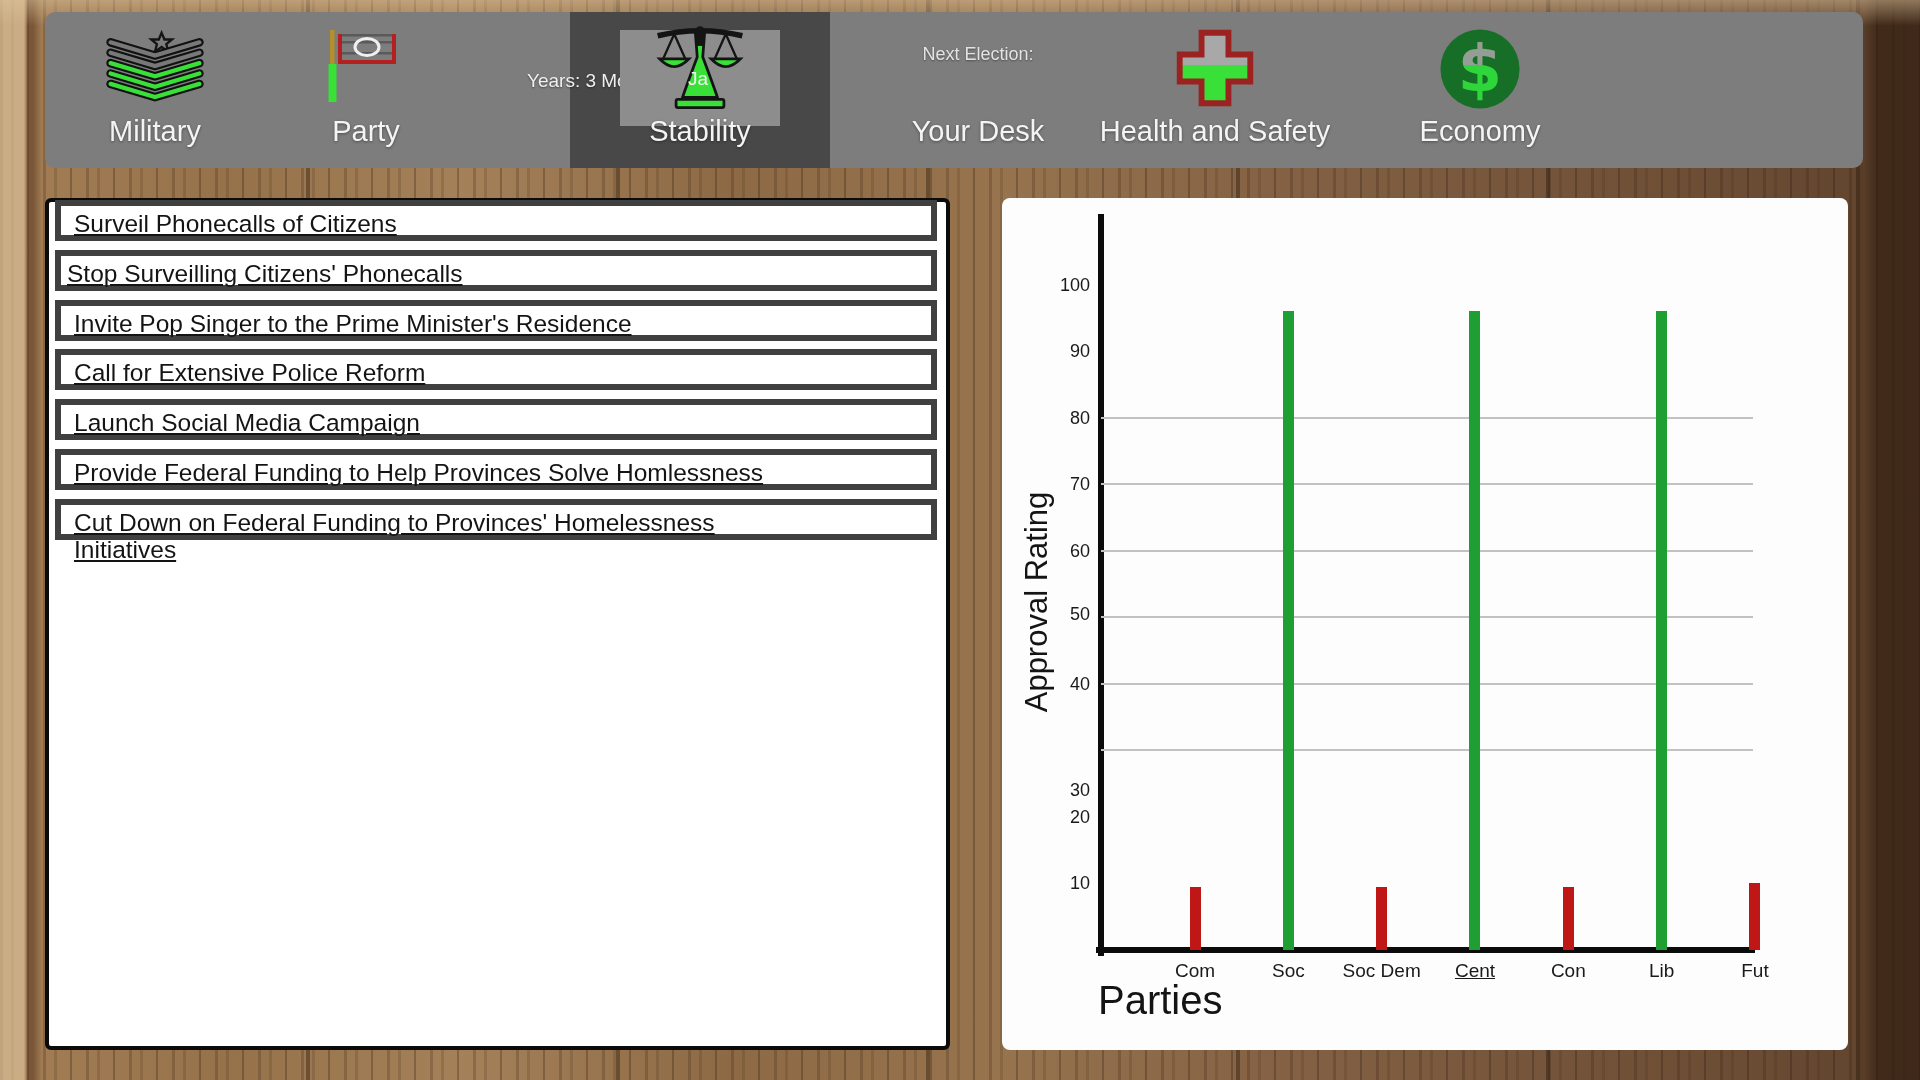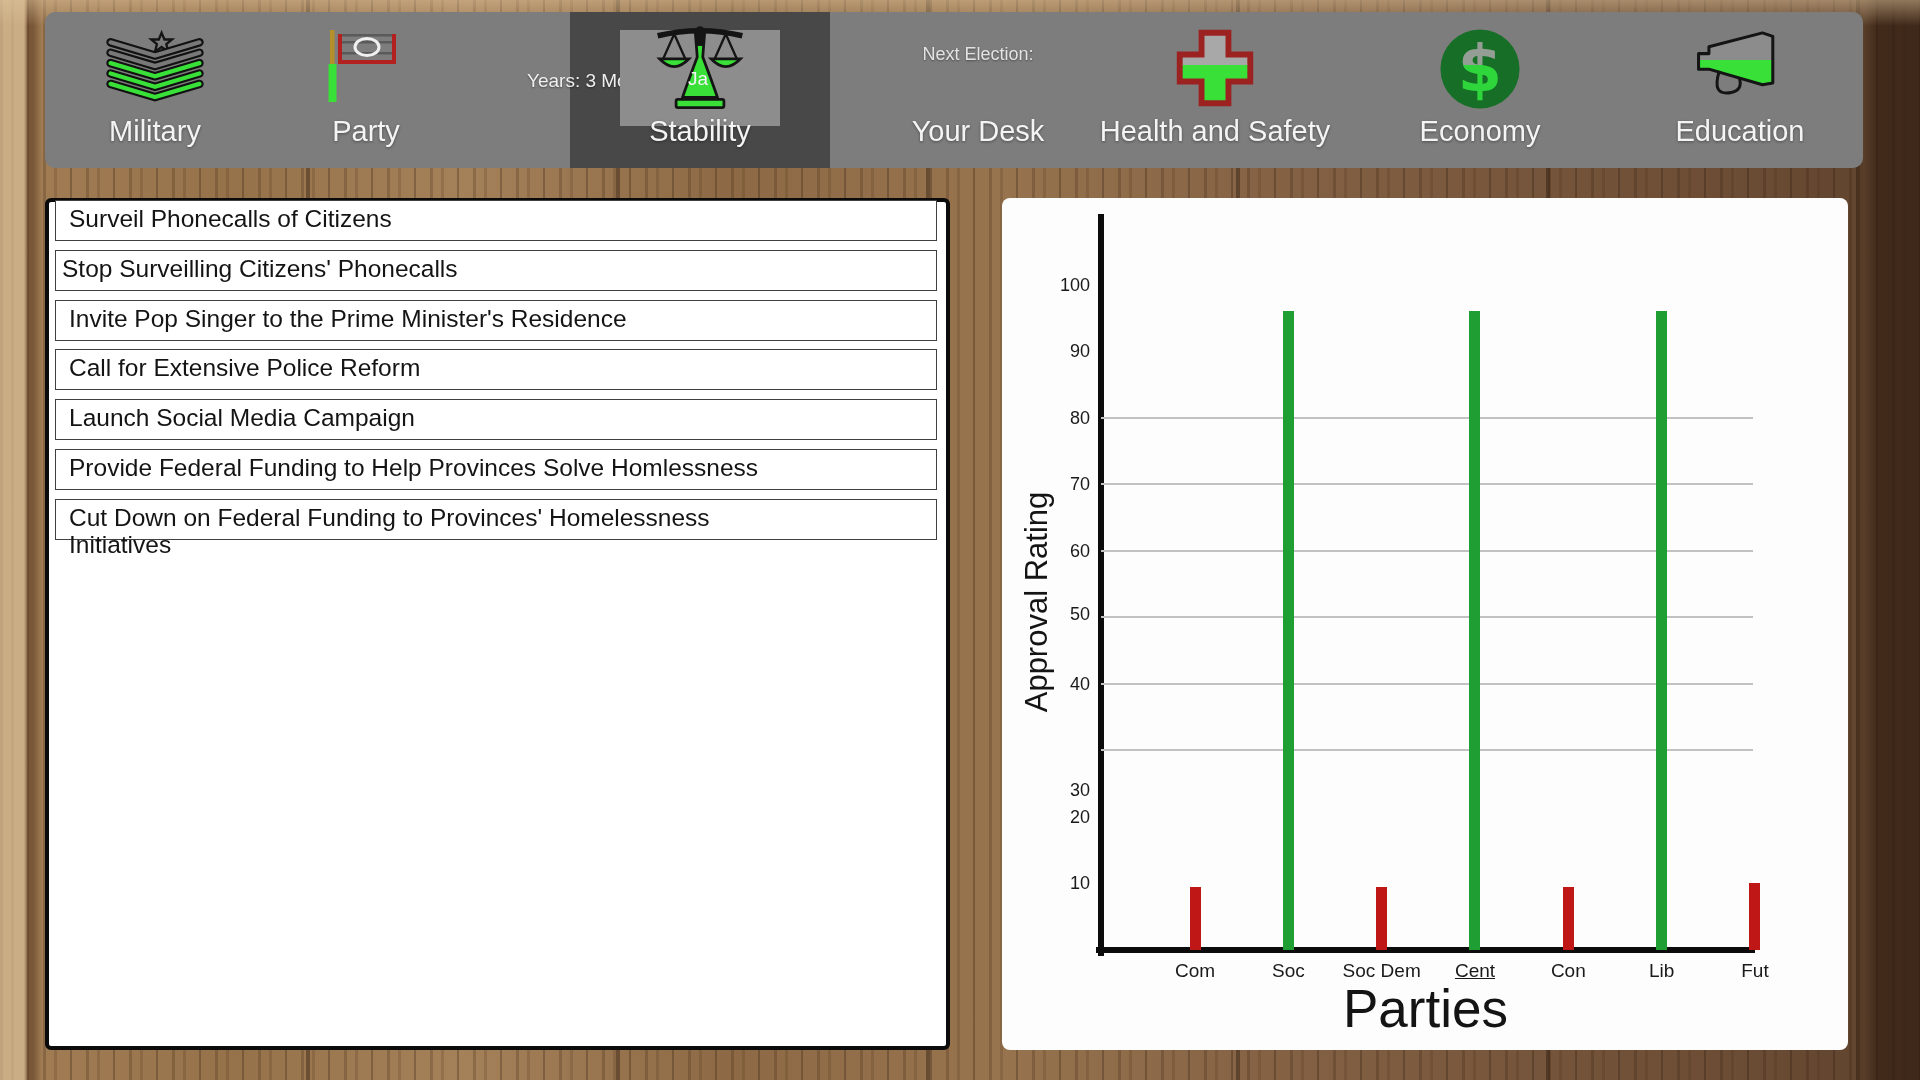--- a/index.html
+++ b/index.html
@@ -32,36 +32,36 @@
   .tab-icon{margin-top:14px;}
   .sub-label{position:absolute;top:32px;left:0;width:100%;text-align:center;
     color:#e3e3e3;font-size:18px;text-shadow:0 1px 2px rgba(0,0,0,.4);}
   .ja-fragment{position:absolute;left:118px;top:56px;z-index:6;color:#f3f3f3;
     font-size:19px;}
 
   
   .actions-panel{position:absolute;left:45px;top:198px;width:905px;height:852px;
     box-sizing:border-box;background:#ffffff;border:4px solid #0b0b0b;border-radius:6px;}
   .action-btn{position:absolute;left:6px;width:882px;height:41px;box-sizing:border-box;
-    border:1px solid #404040;background:#ffffff;color:#141414;
+    border:6px solid #404040;background:#ffffff;color:#141414;
     font-size:24.5px;line-height:27px;padding:4px 8px 0 13px;white-space:pre-line;
-    overflow:visible;cursor:pointer;}
+    overflow:visible;cursor:pointer;text-decoration:underline;}
 
   
   .chart-panel{position:absolute;left:1002px;top:198px;width:846px;height:852px;
     background:#fdfdfd;border-radius:8px;}
   .y-axis{position:absolute;left:96px;top:16px;width:6px;height:742px;background:#0b0b0b;}
   .x-axis{position:absolute;left:94px;top:749px;width:659px;height:6px;background:#0b0b0b;}
   .grid-line{position:absolute;left:99px;width:652px;height:2px;background:#c2c2c2;}
   .ytick{position:absolute;left:26px;width:62px;height:20px;text-align:right;
     font-size:18px;line-height:20px;color:#1a1a1a;}
   .bar{position:absolute;width:11px;}
   .xcat{position:absolute;top:762px;width:96px;text-align:center;font-size:19px;color:#1a1a1a;}
-  .xlabel{position:absolute;left:96px;top:780px;width:655px;text-align:center;
-    font-size:53px;color:#141414;}
+  .xlabel{position:absolute;left:96px;top:780px;width:655px;text-align:left;
+    font-size:40px;color:#141414;}
   .ylabel{position:absolute;left:35px;top:404px;transform:translate(-50%,-50%) rotate(-90deg);
     white-space:nowrap;font-size:31px;color:#141414;}
 </style>
 </head>
 <body>
 
 <div class="stage">
 
   <div class="navbar">
     <div class="active-tab-bg"></div>
@@ -146,35 +146,20 @@
             <stop offset="0.44" stop-color="#2fd63b"></stop>
               <stop offset="1" stop-color="#2fd63b"></stop>
           </linearGradient>
         </defs>
         <circle cx="50" cy="50" r="46" fill="#176f27"></circle>
         <text x="50" y="76" text-anchor="middle" font-size="74" font-weight="bold" font-family="DejaVu Sans, sans-serif" fill="url(#dgrad)">$</text>
       </svg>
       <div class="tab-label">Economy</div>
     </div>
 
-    <div class="tab tab-education">
-      <svg class="tab-icon" width="116" height="82" viewBox="0 0 120 95">
-        <defs>
-          <linearGradient id="egrad" x1="0" y1="0" x2="0" y2="1">
-            <stop offset="0" stop-color="#8c8c8c"></stop>
-              <stop offset="0.52" stop-color="#8c8c8c"></stop>
-            <stop offset="0.52" stop-color="#38e038"></stop>
-              <stop offset="1" stop-color="#38e038"></stop>
-          </linearGradient>
-        </defs>
-        <path d="M12 32 L24 32 L24 24 L86 8 L98 12 L98 66 L86 68 L24 50 L12 50 Z" fill="url(#egrad)" stroke="#141414" stroke-width="3.5" stroke-linejoin="round"></path>
-        <path d="M36 52 C30 72 34 80 50 77 C60 75 62 68 59 60" fill="none" stroke="#141414" stroke-width="3.5"></path>
-      </svg>
-      <div class="tab-label">Education</div>
-    </div>
   </div>
 
   <div class="actions-panel" id="actionsPanel">
       <div class="action-btn" style="top: -2px;">Surveil Phonecalls of Citizens</div>
       <div class="action-btn" style="top: 48px; padding-left: 6px;">Stop Surveilling Citizens' Phonecalls</div>
       <div class="action-btn" style="top: 98px;">Invite Pop Singer to the Prime Minister's Residence</div>
       <div class="action-btn" style="top: 147px;">Call for Extensive Police Reform</div>
       <div class="action-btn" style="top: 197px;">Launch Social Media Campaign</div>
       <div class="action-btn" style="top: 247px;">Provide Federal Funding to Help Provinces Solve Homlessness</div>
       <div class="action-btn" style="top: 297px;">Cut Down on Federal Funding to Provinces' Homelessness

